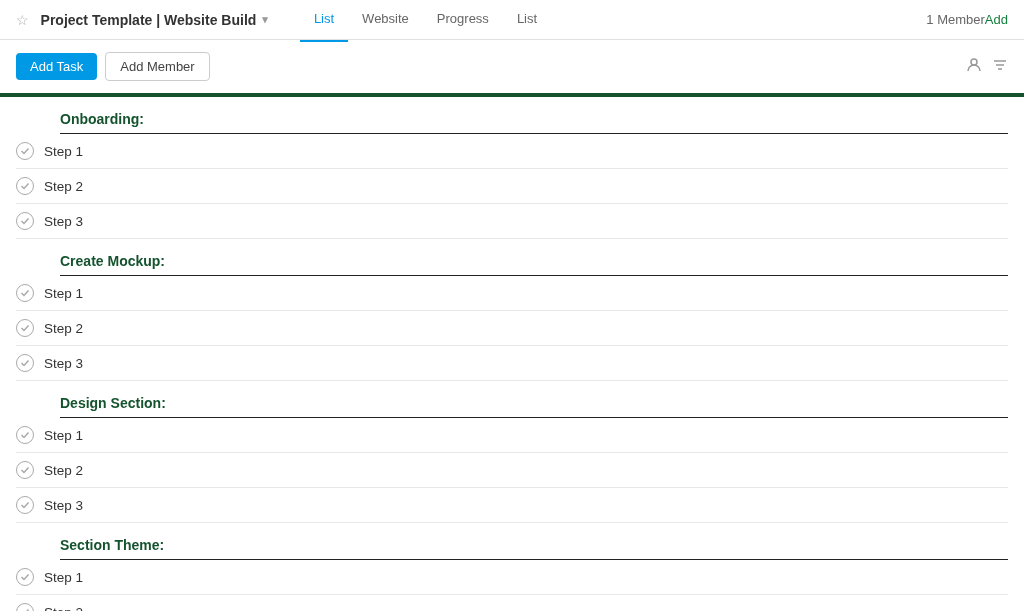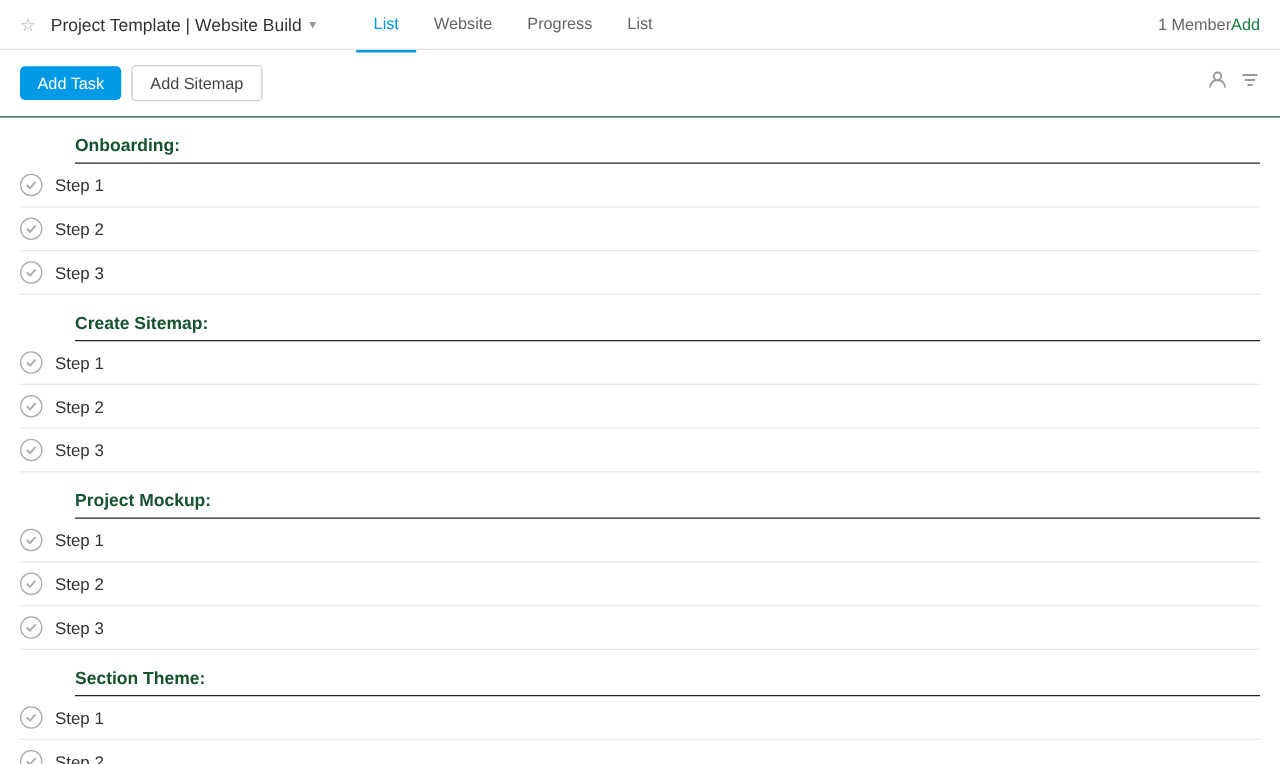--- a/index.html
+++ b/index.html
@@ -12,21 +12,21 @@
       background: #fff;
       border-bottom: 1px solid #e0e0e0;
       padding: 0 16px;
       gap: 12px;
     }
 
     .star-icon { color: #aaa; font-size: 14px; }
 
     .project-title {
       font-size: 14px;
-      font-weight: 400;
+      font-weight: 700;
       color: #333;
       display: flex;
       align-items: center;
       gap: 6px;
     }
 
     .chevron-icon { color: #999; font-size: 11px; }
 
     .nav-tabs {
       display: flex;
@@ -73,21 +73,21 @@
       margin: 0;
       padding: 0;
       min-height: calc(611px - 40px);
     }
 
     .toolbar {
       display: flex;
       align-items: center;
       padding: 12px 16px;
       gap: 8px;
-      border-bottom: 1px solid #14532d;
+      border-bottom: 4px solid #14532d;
       justify-content: space-between;
     }
 
     .toolbar-left {
       display: flex;
       gap: 8px;
       align-items: center;
     }
 
     .toolbar-right {
@@ -194,21 +194,21 @@
       <span>1 Member</span>
       <span class="add-link">Add</span>
     </div>
   </div>
 
   <div class="main-content">
 
     <div class="toolbar">
       <div class="toolbar-left">
         <button class="btn-add-task">Add Task</button>
-        <button class="btn-add-section">Add Sitemap</button>
+        <button class="btn-add-section">Add Member</button>
       </div>
       <div class="toolbar-right">
         <button class="icon-btn">
           <svg width="16" height="16" viewBox="0 0 16 16" fill="none" stroke="#999" stroke-width="1.5">
             <circle cx="8" cy="5" r="3"></circle>
             <path d="M2 14c0-3.3 2.7-6 6-6s6 2.7 6 6"></path>
           </svg>
         </button>
         <button class="icon-btn">
           <svg width="16" height="16" viewBox="0 0 16 16" fill="none" stroke="#999" stroke-width="1.5">
@@ -237,21 +237,21 @@
           <span class="task-name">Step 2</span>
         </div>
         <div class="task-item">
           <div class="check-circle">
             <svg viewBox="0 0 10 10" fill="none" stroke="#aaa" stroke-width="1.5">
               <polyline points="1.5,5 4,7.5 8.5,2.5"></polyline>
             </svg>
           </div>
           <span class="task-name">Step 3</span>
         </div>
-        <div class="section-header">Create Sitemap:</div>
+        <div class="section-header">Create Mockup:</div>
         <div class="task-item">
           <div class="check-circle">
             <svg viewBox="0 0 10 10" fill="none" stroke="#aaa" stroke-width="1.5">
               <polyline points="1.5,5 4,7.5 8.5,2.5"></polyline>
             </svg>
           </div>
           <span class="task-name">Step 1</span>
         </div>
         <div class="task-item">
           <div class="check-circle">
@@ -262,21 +262,21 @@
           <span class="task-name">Step 2</span>
         </div>
         <div class="task-item">
           <div class="check-circle">
             <svg viewBox="0 0 10 10" fill="none" stroke="#aaa" stroke-width="1.5">
               <polyline points="1.5,5 4,7.5 8.5,2.5"></polyline>
             </svg>
           </div>
           <span class="task-name">Step 3</span>
         </div>
-        <div class="section-header">Project Mockup:</div>
+        <div class="section-header">Design Section:</div>
         <div class="task-item">
           <div class="check-circle">
             <svg viewBox="0 0 10 10" fill="none" stroke="#aaa" stroke-width="1.5">
               <polyline points="1.5,5 4,7.5 8.5,2.5"></polyline>
             </svg>
           </div>
           <span class="task-name">Step 1</span>
         </div>
         <div class="task-item">
           <div class="check-circle">

